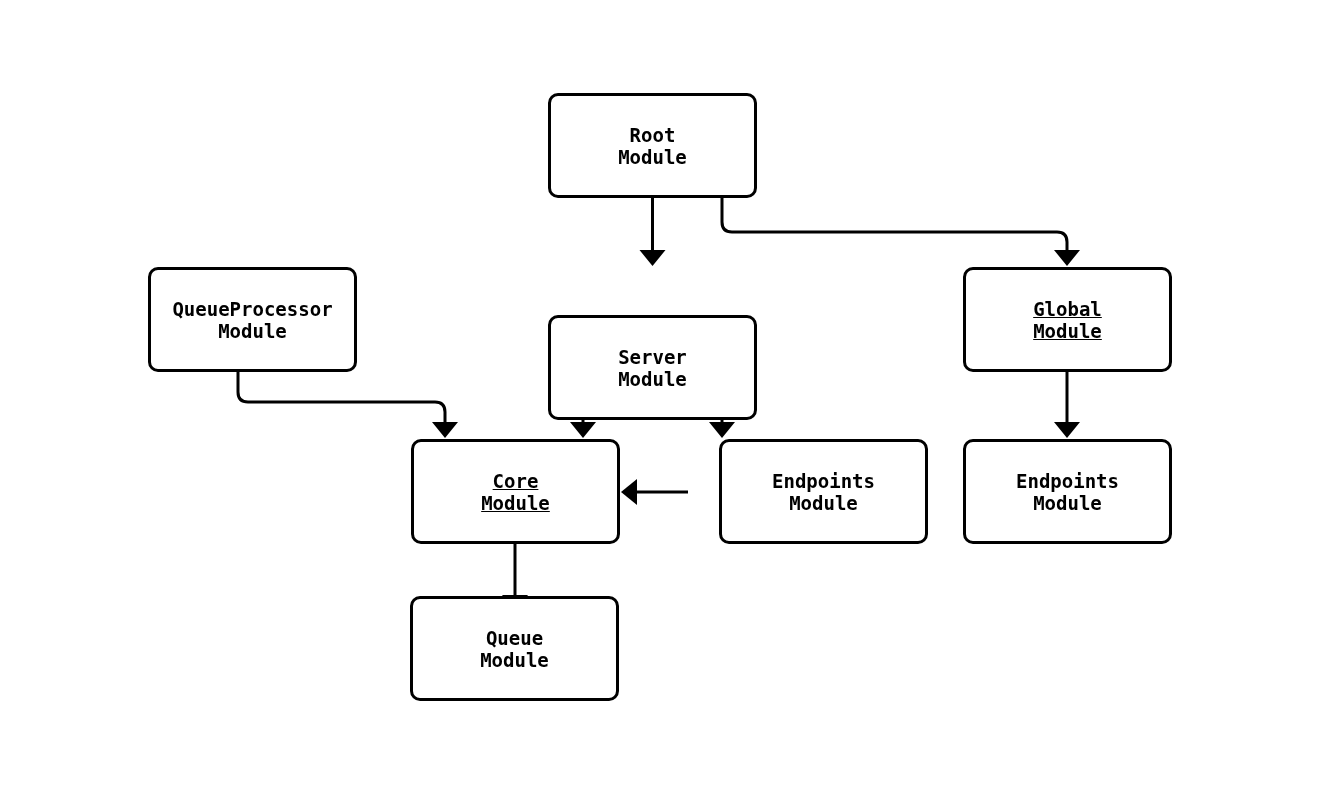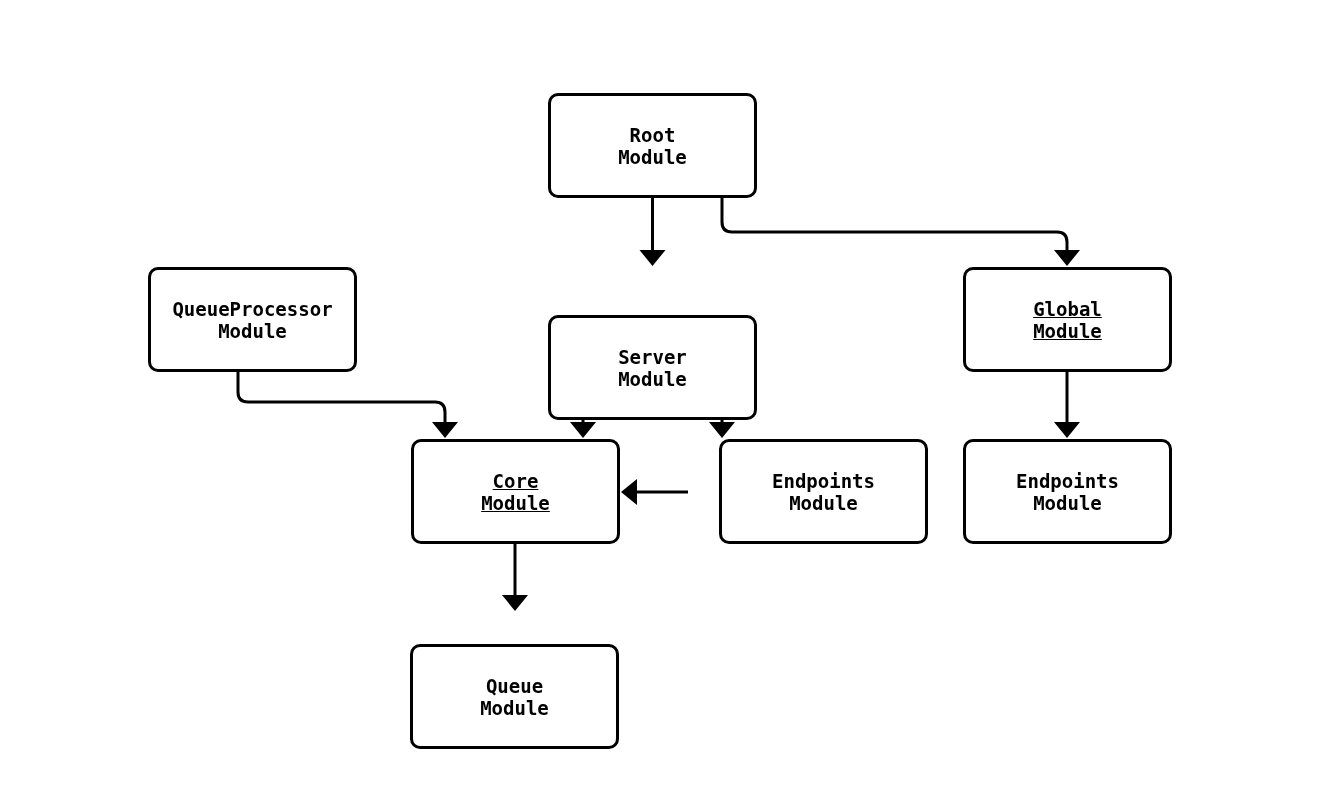--- a/index.html
+++ b/index.html
@@ -50,21 +50,21 @@
     color: #000000;
   }
   .node span { display: block; }
   .node-root          { left: 548px; top: 93px;  }
   .node-queueprocessor{ left: 148px; top: 267px; }
   .node-server        { left: 548px; top: 267px; margin-top: 48px; }
   .node-global        { left: 963px; top: 267px; text-decoration: underline; }
   .node-core          { left: 411px; top: 439px; text-decoration: underline; }
   .node-endpoints     { left: 688px; top: 439px; margin-left: 31px; }
   .node-repository    { left: 963px; top: 439px; }
-  .node-queue         { left: 410px; top: 644px; }
+  .node-queue         { left: 410px; top: 596px; }
 </style>
 </head>
 <body>
 
 <div id="canvas">
 
   <svg id="edges-layer" viewBox="0 0 1337 809" xmlns="http://www.w3.org/2000/svg">
 
     <g>
       <path class="edge-line" d="M 652.5 198 V 253"></path>

